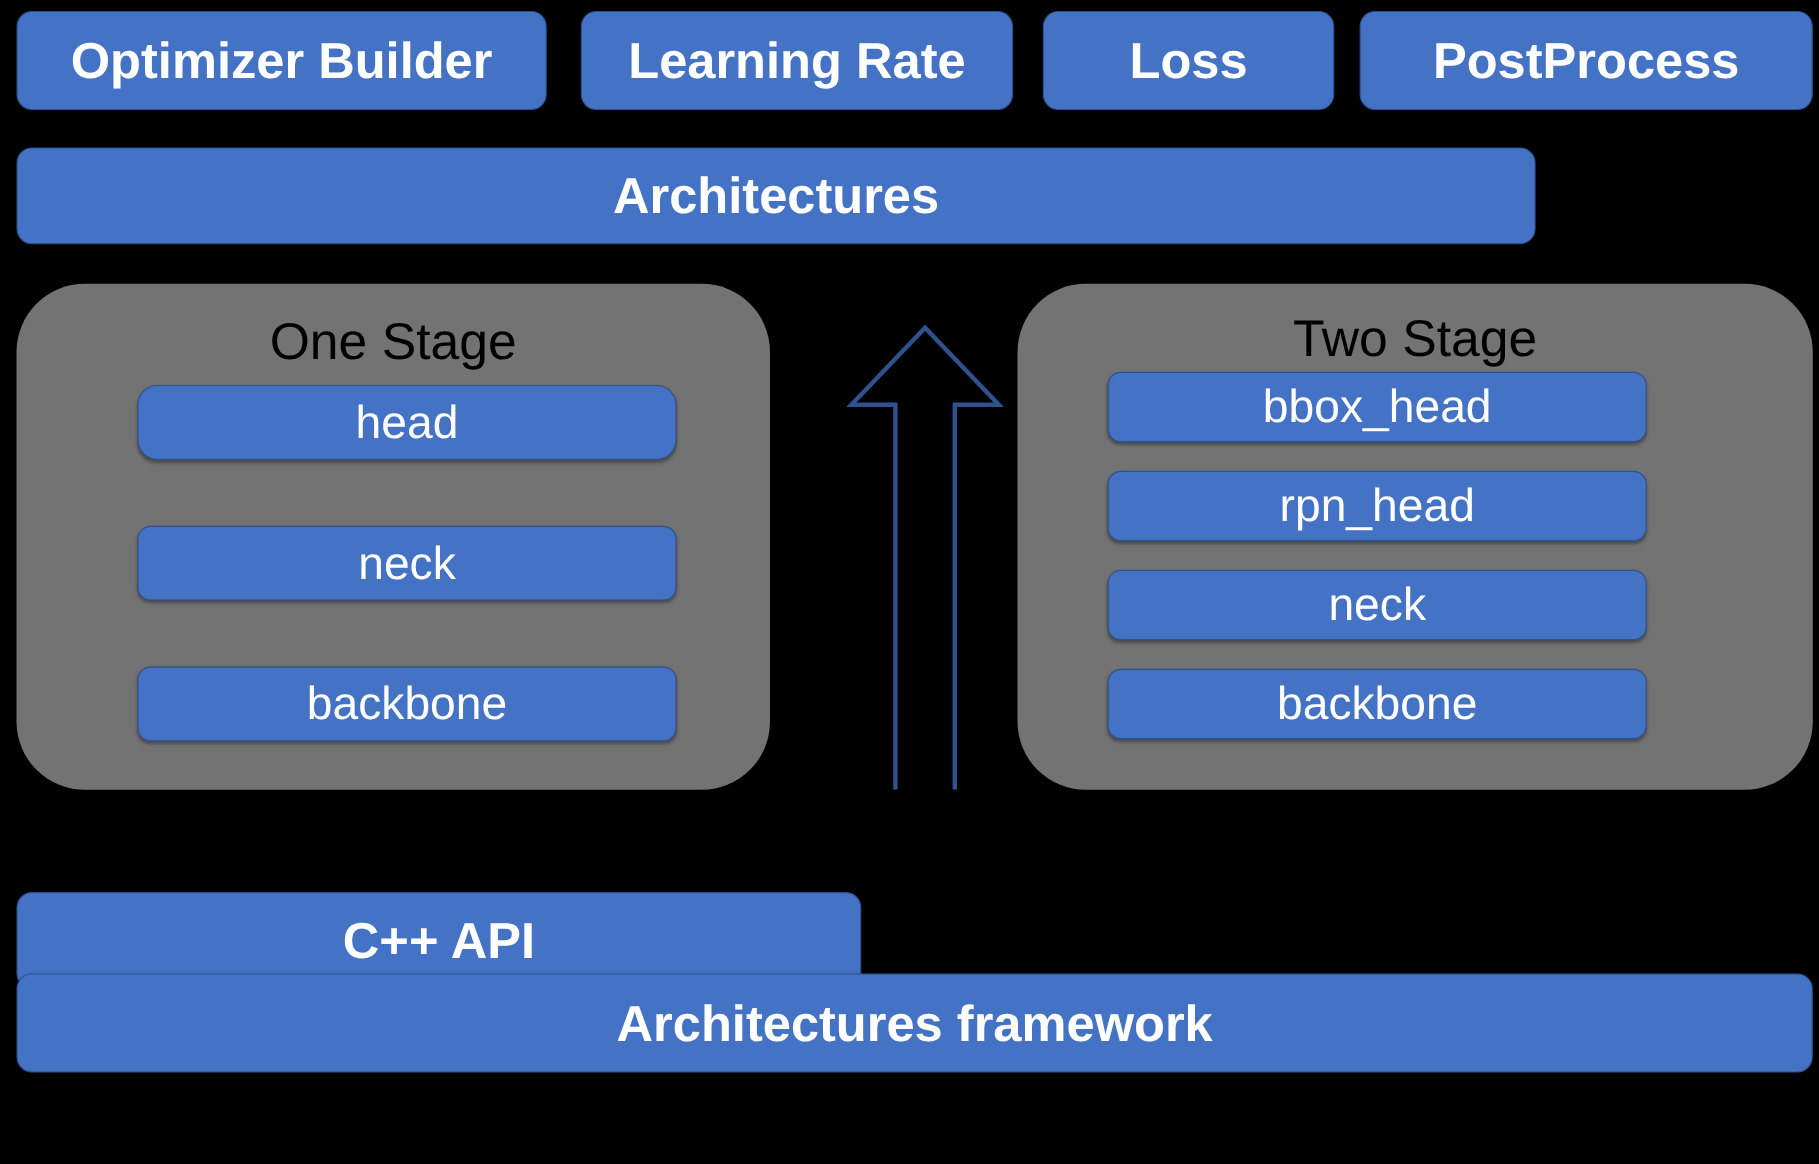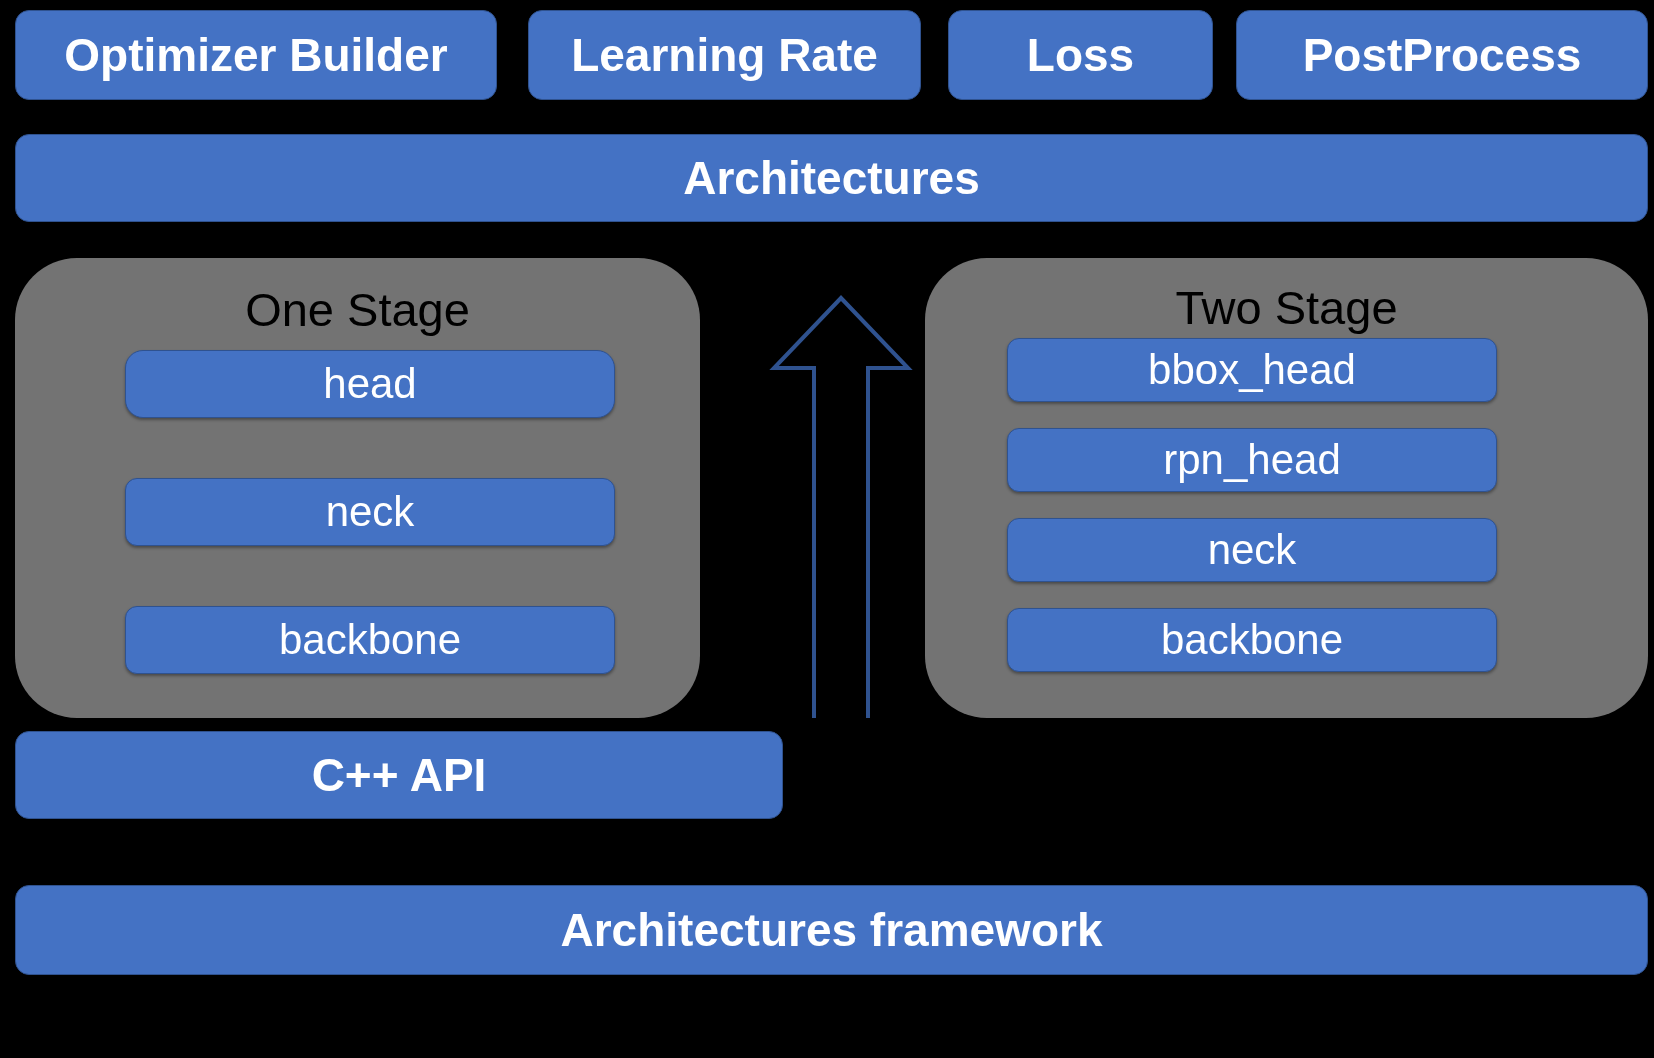--- a/index.html
+++ b/index.html
@@ -42,21 +42,21 @@
   .top-row-box { top: 10px; height: 90px; font-size: 46px; }
   #box-optimizer-builder { left: 15px;   width: 482px; }
   #box-learning-rate     { left: 528px;  width: 393px; }
   #box-loss              { left: 948px;  width: 265px; }
   #box-postprocess       { left: 1236px; width: 412px; }
 
   
   #box-architectures {
     left: 15px;
     top: 134px;
-    width: 1633px;
+    width: 1381px;
     height: 88px;
     font-size: 46px;
     border-radius: 14px;
   }
 
   
   .stage-panel {
     position: absolute;
     box-sizing: border-box;
     background: #737373;
@@ -114,21 +114,21 @@
   
   #flow-arrow {
     position: absolute;
     left: 746px;
     top: 282px;
     width: 190px;
     height: 436px;
   }
 
   
-  .api-box { top: 731px; height: 88px; font-size: 46px; }
+  .api-box { top: 811px; height: 88px; font-size: 46px; }
   #box-cpp-api    { left: 15px;  width: 768px; }
   #box-python-api { left: 825px; width: 823px; }
 
   
   #box-framework {
     left: 15px;
     top: 885px;
     width: 1633px;
     height: 90px;
     font-size: 46px;

